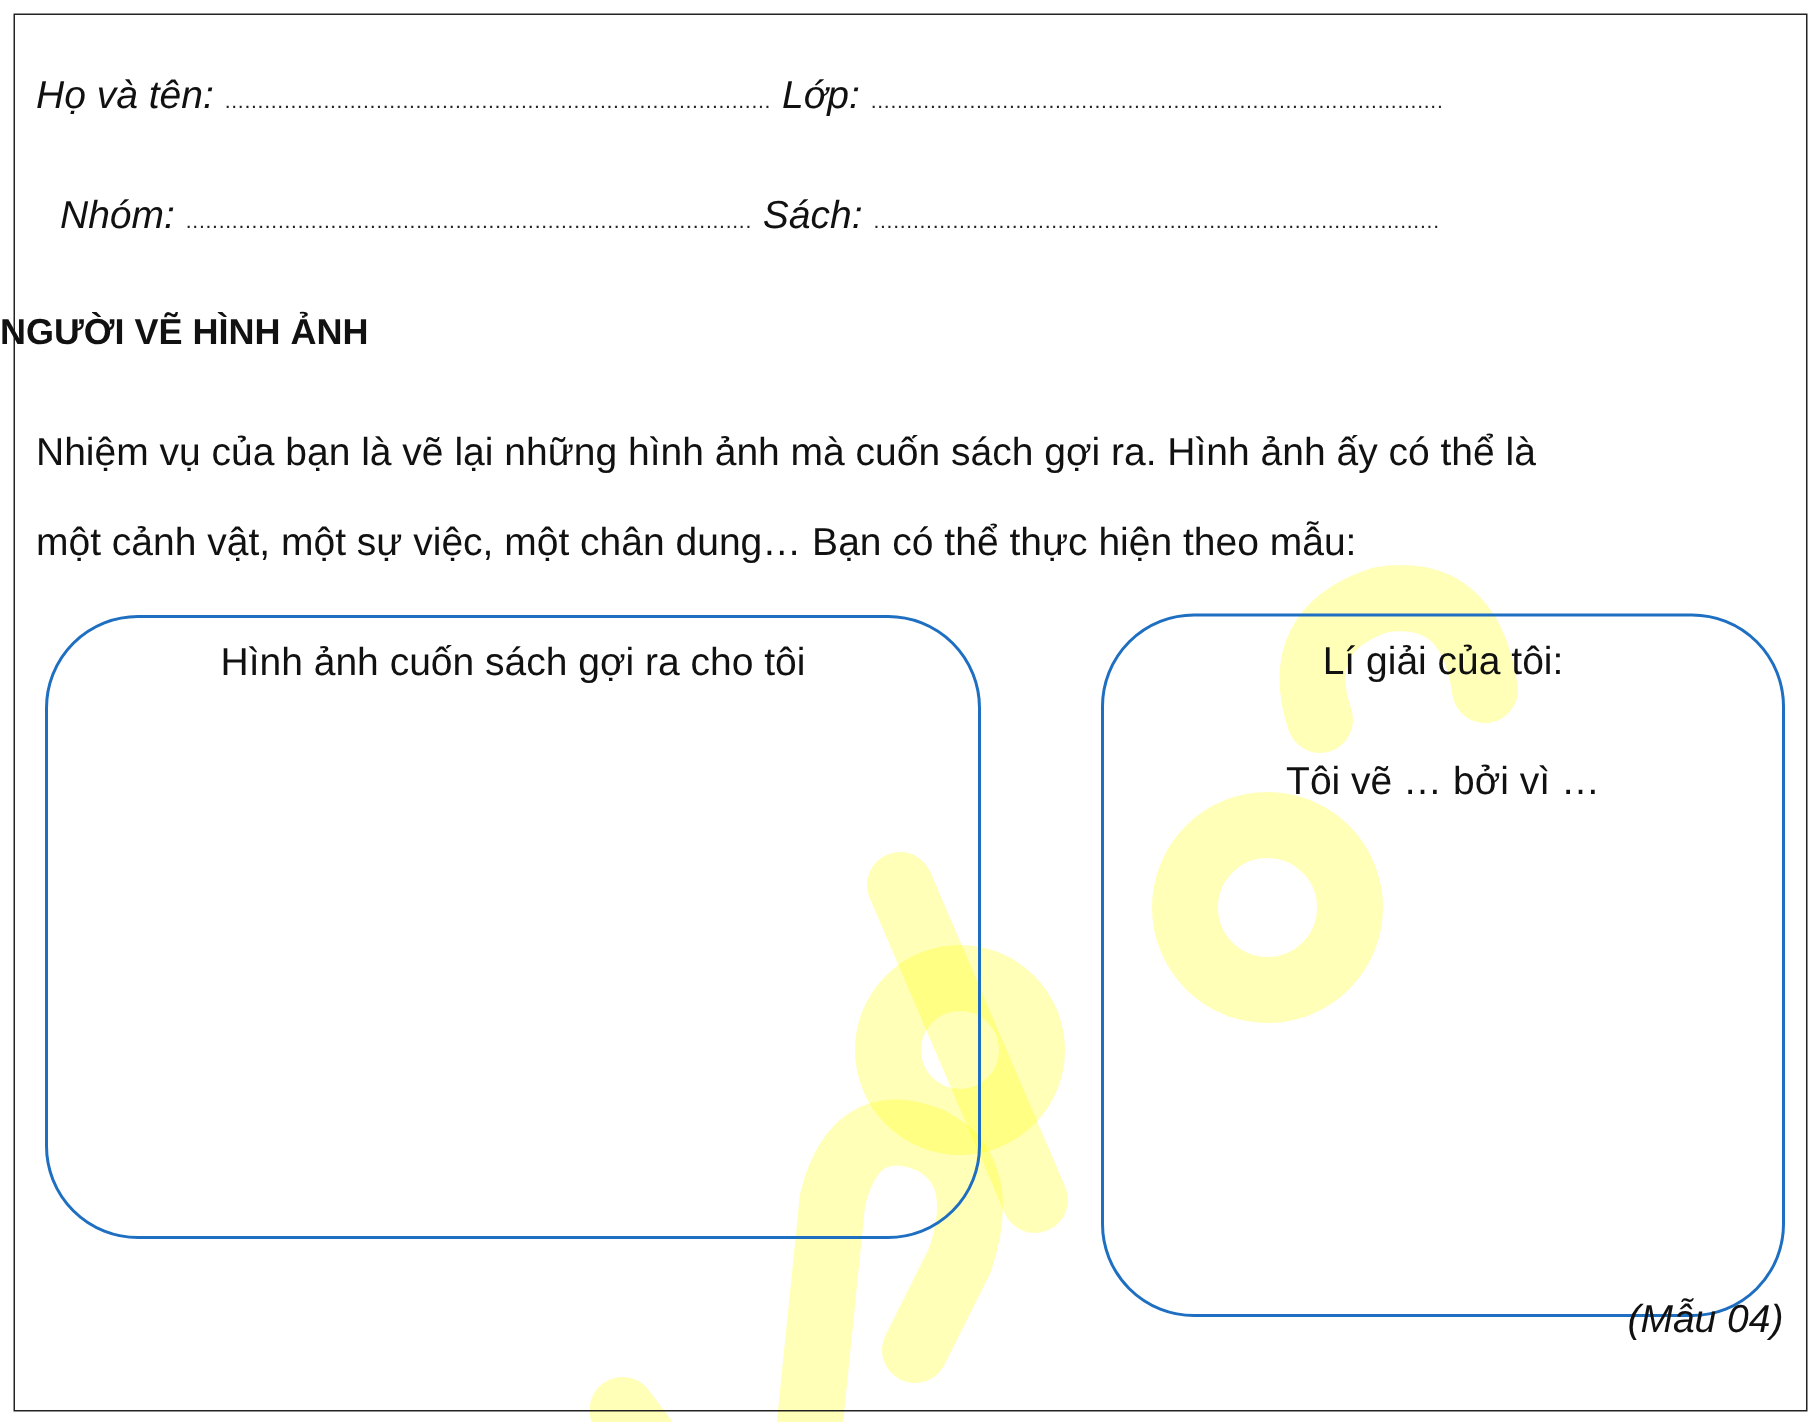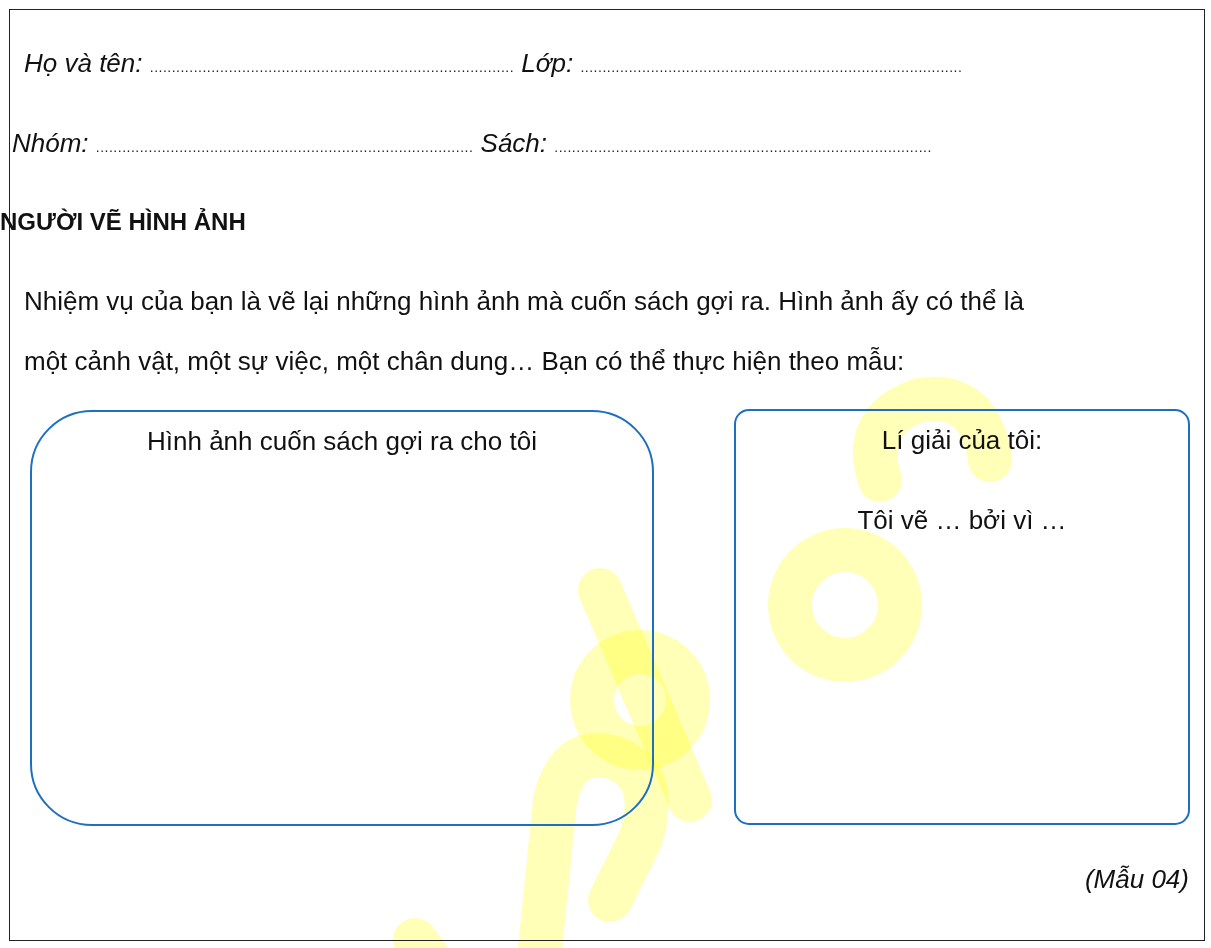--- a/index.html
+++ b/index.html
@@ -33,34 +33,34 @@
 
 <div class="frame"></div>
 
 <div class="line" style="left:24px; top:48px;">
   <span>Họ và tên:</span>
   <span class="dots">...................................................................................</span>
   <span>Lớp:</span>
   <span class="dots">.......................................................................................</span>
 </div>
 
-<div class="line" style="left:12px; top:128px;">
+<div class="line" style="left:40px; top:128px;">
   <span>Nhóm:</span>
   <span class="dots">......................................................................................</span>
   <span>Sách:</span>
   <span class="dots">......................................................................................</span>
 </div>
 
 <div class="title">NGƯỜI VẼ HÌNH ẢNH</div>
 
 <div class="para" style="top:286px;text-align:center;">Nhiệm vụ của bạn là vẽ lại những hình ảnh mà cuốn sách gợi ra. Hình ảnh ấy có thể là</div>
 <div class="para" style="top:346px;">một cảnh vật, một sự việc, một chân dung…  Bạn có thể thực hiện theo mẫu:</div>
 
 <div class="box" style="left:30px; top:410px; width:624px; height:416px;">
   <div class="box-title" style="top:14px;">Hình ảnh cuốn sách gợi ra cho tôi</div>
 </div>
 
-<div class="box" style="left:734px; top:409px; width:456px; height:416px;border-radius:15px;">
+<div class="box" style="left:734px; top:409px; width:456px; height:469px;">
   <div class="box-title" style="top:14px;">Lí giải của tôi:</div>
   <div class="box-title" style="top:94px;">Tôi vẽ … bởi vì …</div>
 </div>
 
 <div class="sample">(Mẫu 04)</div>
 
 </body></html>

